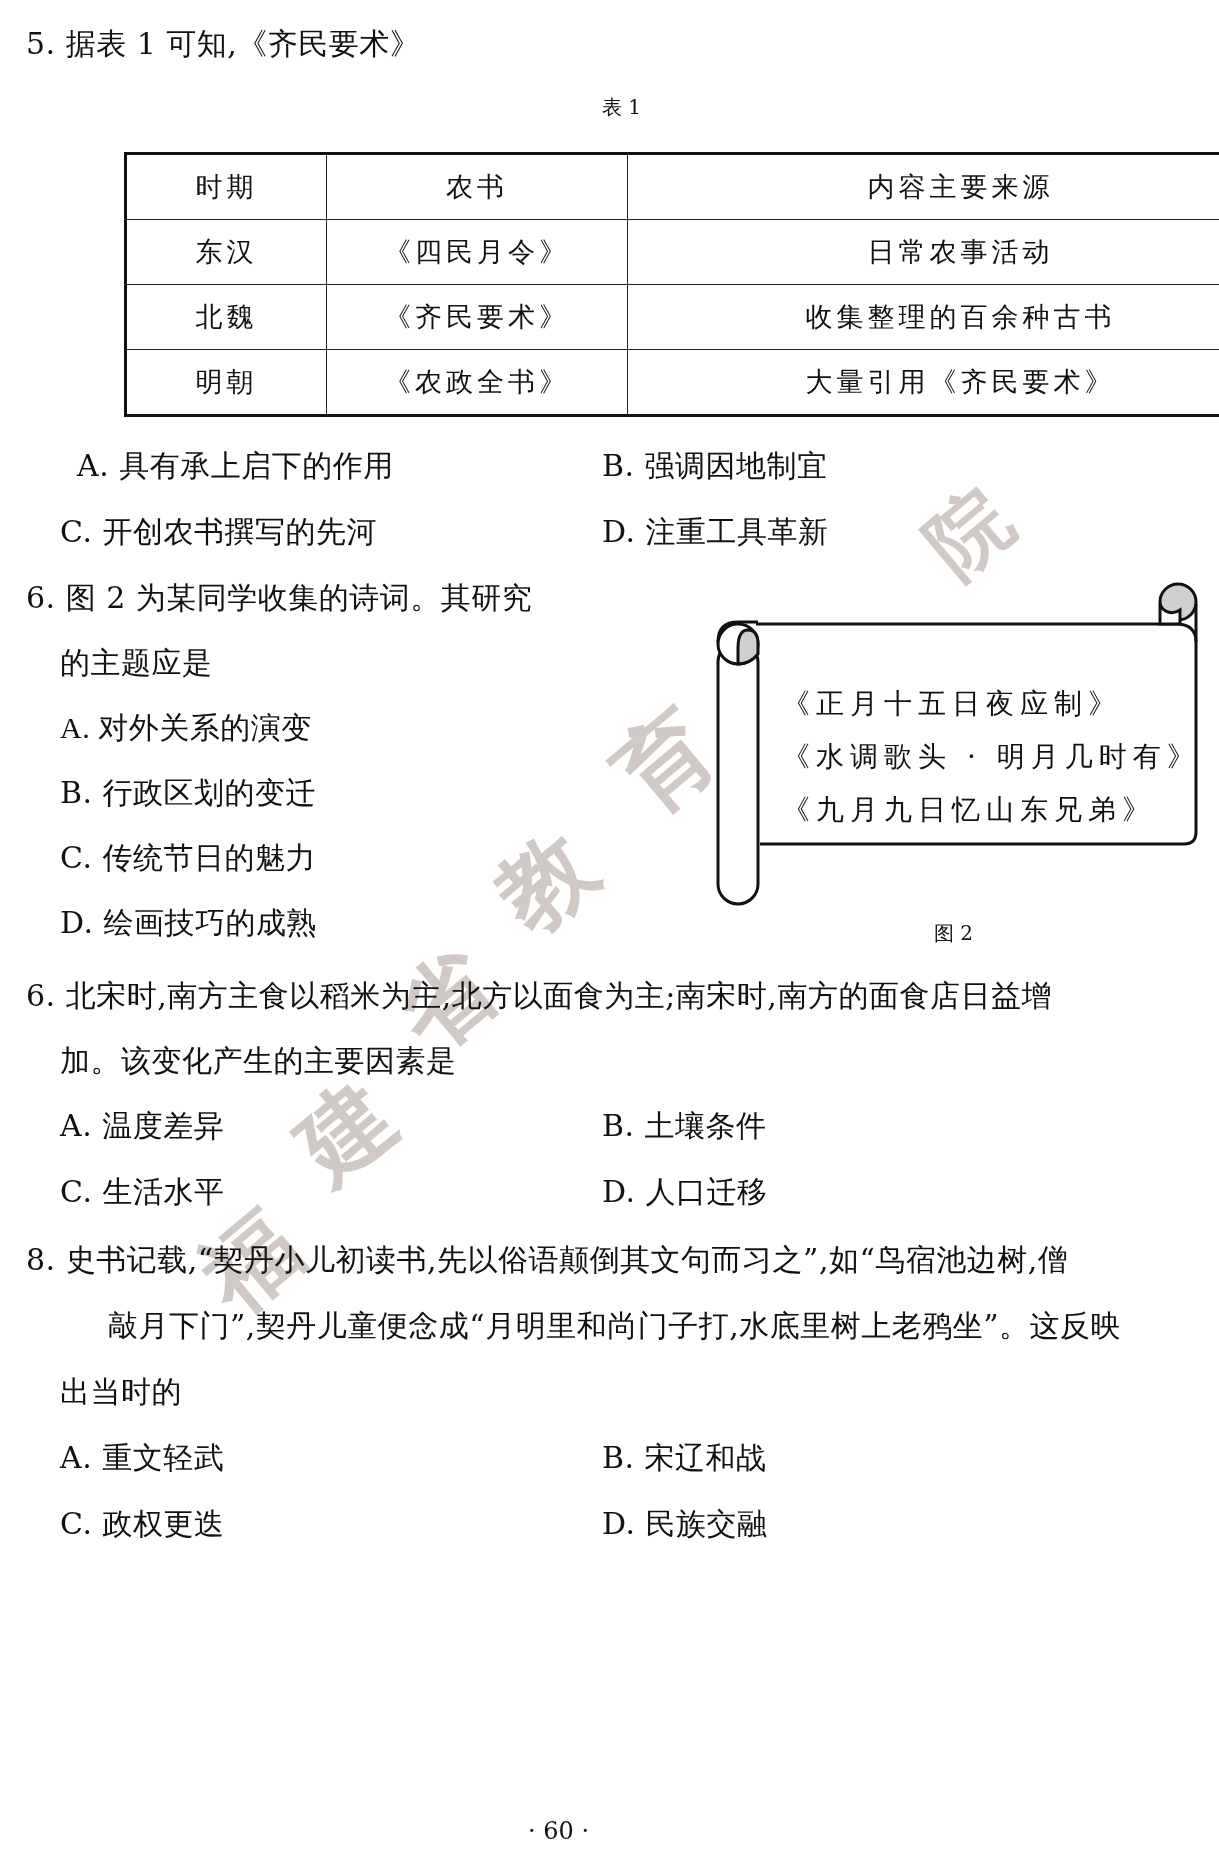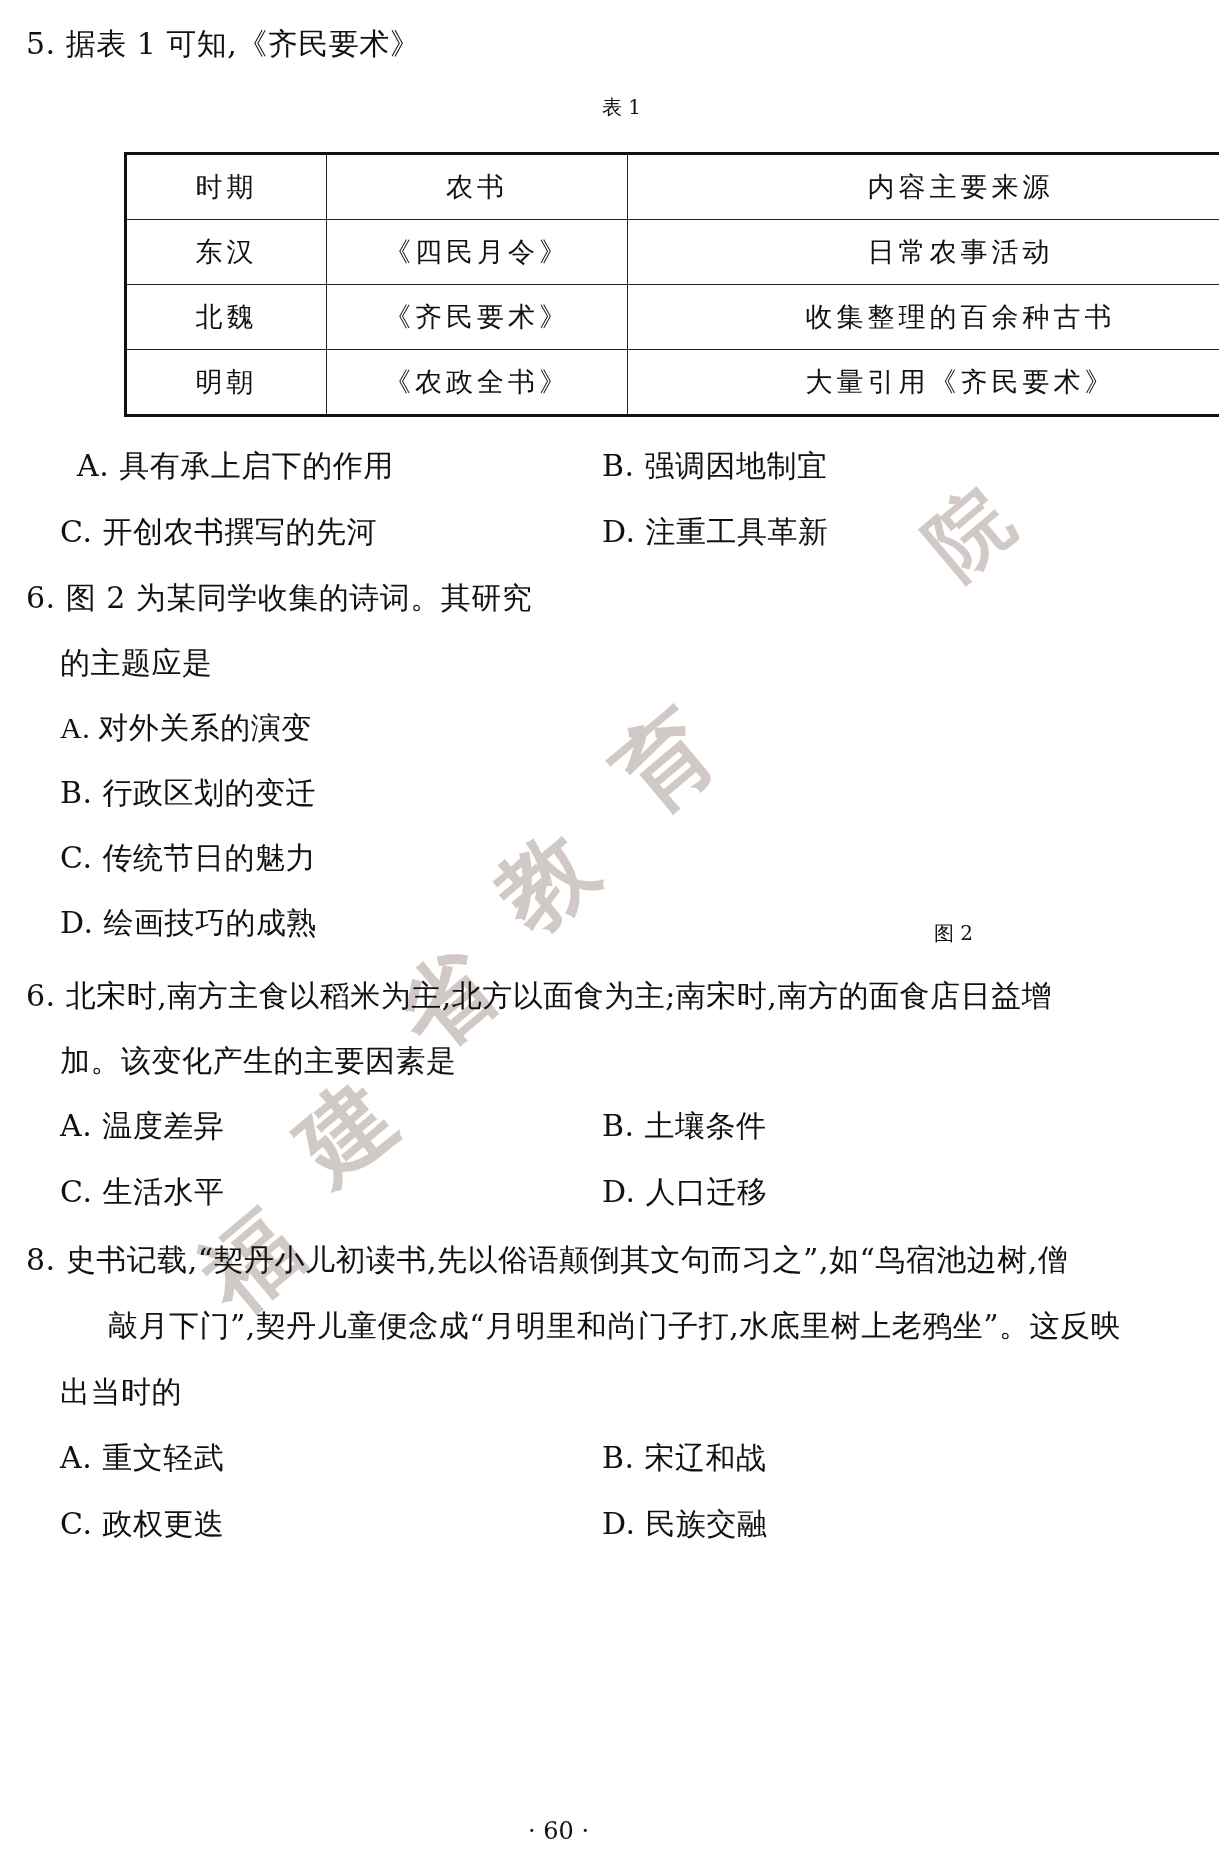--- a/index.html
+++ b/index.html
@@ -63,20 +63,38 @@
   <div class="line" style="left:60px;top:512px;">C. 开创农书撰写的先河</div>
   <div class="line" style="left:602px;top:512px;">D. 注重工具革新</div>
 
   <div class="line" style="left:26px;top:578px;">6. 图 2 为某同学收集的诗词。其研究</div>
   <div class="line" style="left:60px;top:643px;">的主题应是</div>
   <div class="line" style="left:60px;top:708px;font-family:Liberation Serif, serif;">A. 对外关系的演变</div>
   <div class="line" style="left:60px;top:773px;">B. 行政区划的变迁</div>
   <div class="line" style="left:60px;top:838px;">C. 传统节日的魅力</div>
   <div class="line" style="left:60px;top:903px;">D. 绘画技巧的成熟</div>
 
+  <div class="scroll">
+    <svg width="484" height="332" viewBox="0 0 484 332">
+
+      <path d="M40,42 L460,42 Q480,42 480,60 L480,250 Q480,262 468,262 L44,262" fill="#fff" stroke="#111" stroke-width="3"></path>
+
+      <path d="M2,60 Q2,40 22,40 L42,40" fill="none" stroke="#111" stroke-width="3"></path>
+      <rect x="2" y="60" width="40" height="262" rx="20" ry="20" fill="#fff" stroke="#111" stroke-width="3"></rect>
+      <circle cx="22" cy="62" r="20" fill="#fff" stroke="#111" stroke-width="3"></circle>
+      <path d="M22,82 L22,66 Q22,48 32,48 Q42,48 42,62 L42,72 Q34,82 22,82 Z" fill="#cfcfcf" stroke="#111" stroke-width="3"></path>
+
+      <circle cx="462" cy="20" r="18" fill="#cfcfcf" stroke="#111" stroke-width="3"></circle>
+      <path d="M444,22 L444,42 L464,42 L464,28 Q458,32 452,30 Q446,28 444,22 Z" fill="#fff" stroke="#111" stroke-width="3"></path>
+      <path d="M480,22 L480,60" stroke="#111" stroke-width="3"></path>
+    </svg>
+    <div class="poem" style="top:102px;">《正月十五日夜应制》</div>
+    <div class="poem" style="top:155px;">《水调歌头 · 明月几时有》</div>
+    <div class="poem" style="top:208px;">《九月九日忆山东兄弟》</div>
+  </div>
   <div class="caption" style="left:934px;top:918px;">图 2</div>
 
   <div class="line" style="left:26px;top:976px;">6. 北宋时,南方主食以稻米为主,北方以面食为主;南宋时,南方的面食店日益增</div>
   <div class="line" style="left:60px;top:1041px;">加。该变化产生的主要因素是</div>
   <div class="line" style="left:60px;top:1106px;">A. 温度差异</div>
   <div class="line" style="left:602px;top:1106px;">B. 土壤条件</div>
   <div class="line" style="left:60px;top:1172px;">C. 生活水平</div>
   <div class="line" style="left:602px;top:1172px;">D. 人口迁移</div>
 
   <div class="line" style="left:26px;top:1240px;">8. 史书记载,“契丹小儿初读书,先以俗语颠倒其文句而习之”,如“鸟宿池边树,僧</div>

